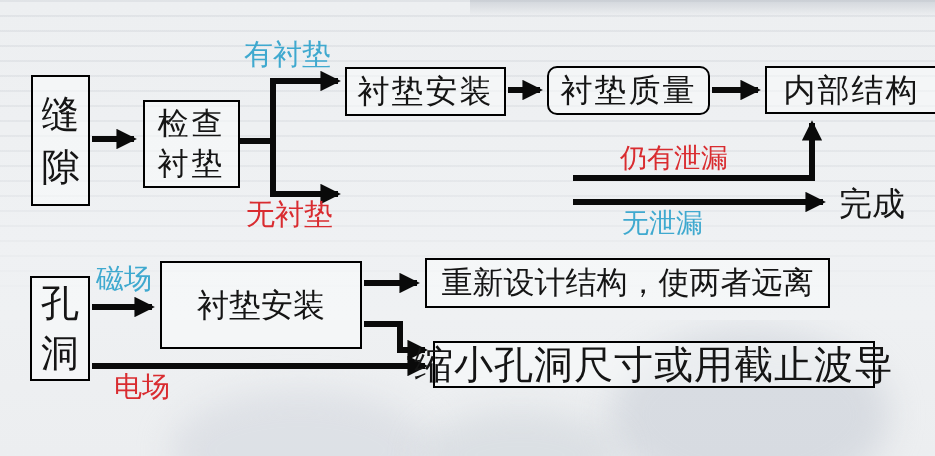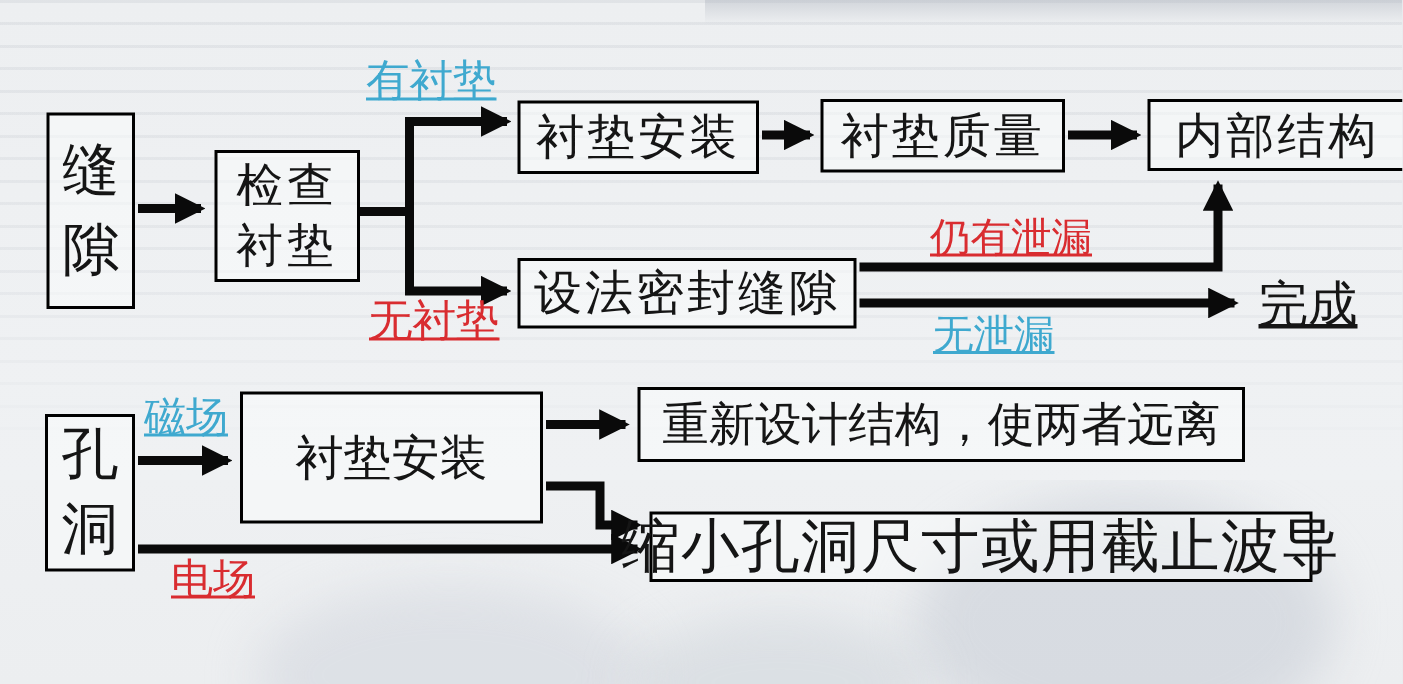--- a/index.html
+++ b/index.html
@@ -35,29 +35,29 @@
   .node{
     position:absolute;z-index:3;box-sizing:border-box;
     border:2px solid #000;background:rgba(250,251,252,0.55);
     display:flex;flex-direction:column;align-items:center;justify-content:center;
     color:#151515;text-align:center;line-height:1.28;
   }
   .node .ln{display:block;white-space:nowrap;}
   .n-seam        {left:31px; top:75px;  width:59px;  height:131px;font-size:38px;line-height:1.38;}
   .n-check       {left:143px;top:100px; width:97px;  height:88px; font-size:31px;letter-spacing:3px;}
   .n-install     {left:345px;top:67px;  width:161px; height:49px; font-size:32px;letter-spacing:2px;}
-  .n-quality     {left:547px;top:66px;  width:163px; height:49px; font-size:32px;letter-spacing:2px;}
+  .n-quality     {left:547px;top:66px;  width:163px; height:49px; font-size:32px;letter-spacing:2px;border-radius:10px;}
   .n-internal    {left:765px;top:66px;  width:173px; height:48px; font-size:32px;letter-spacing:2px;}
   .n-seal        {left:345px;top:172px; width:226px; height:47px; font-size:32px;letter-spacing:2px;}
   .n-hole        {left:30px; top:276px; width:60px;  height:105px;font-size:38px;line-height:1.3;}
   .n-source      {left:160px;top:261px; width:202px; height:88px; font-size:32px;}
   .n-redesign    {left:425px;top:258px; width:405px; height:50px; font-size:31px;}
   .n-shrink      {left:433px;top:341px; width:442px; height:47px; font-size:39px;letter-spacing:1px;}
   
-  .elabel{position:absolute;z-index:4;white-space:nowrap;line-height:1.1;text-decoration:underline;}
+  .elabel{position:absolute;z-index:4;white-space:nowrap;line-height:1.1;}
   .l-cyan{color:#3fa9cf;}
   .l-red{color:#d92c30;}
   .l-black{color:#161616;}
   .l-hasgasket {left:244px;top:39px; font-size:29px;}
   .l-nogasket  {left:246px;top:199px;font-size:29px;}
   .l-stillleak {left:620px;top:144px;font-size:27px;}
   .l-noleak    {left:622px;top:209px;font-size:27px;}
   .l-done      {left:839px;top:186px;font-size:33px;}
   .l-magnetic  {left:96px; top:264px;font-size:28px;}
   .l-electric  {left:114px;top:372px;font-size:28px;}
@@ -111,23 +111,20 @@
   </div>
 
   <div class="node n-quality">
     <span class="ln">衬垫质量</span>
   </div>
 
   <div class="node n-internal">
     <span class="ln">内部结构</span>
   </div>
 
-  <div class="node n-seal">
-    <span class="ln">设法密封缝隙</span>
-  </div>
 
   <div class="node n-hole">
     <span class="ln">孔</span>
     <span class="ln">洞</span>
   </div>
 
   <div class="node n-source">
     <span class="ln">衬垫安装</span>
   </div>
 

